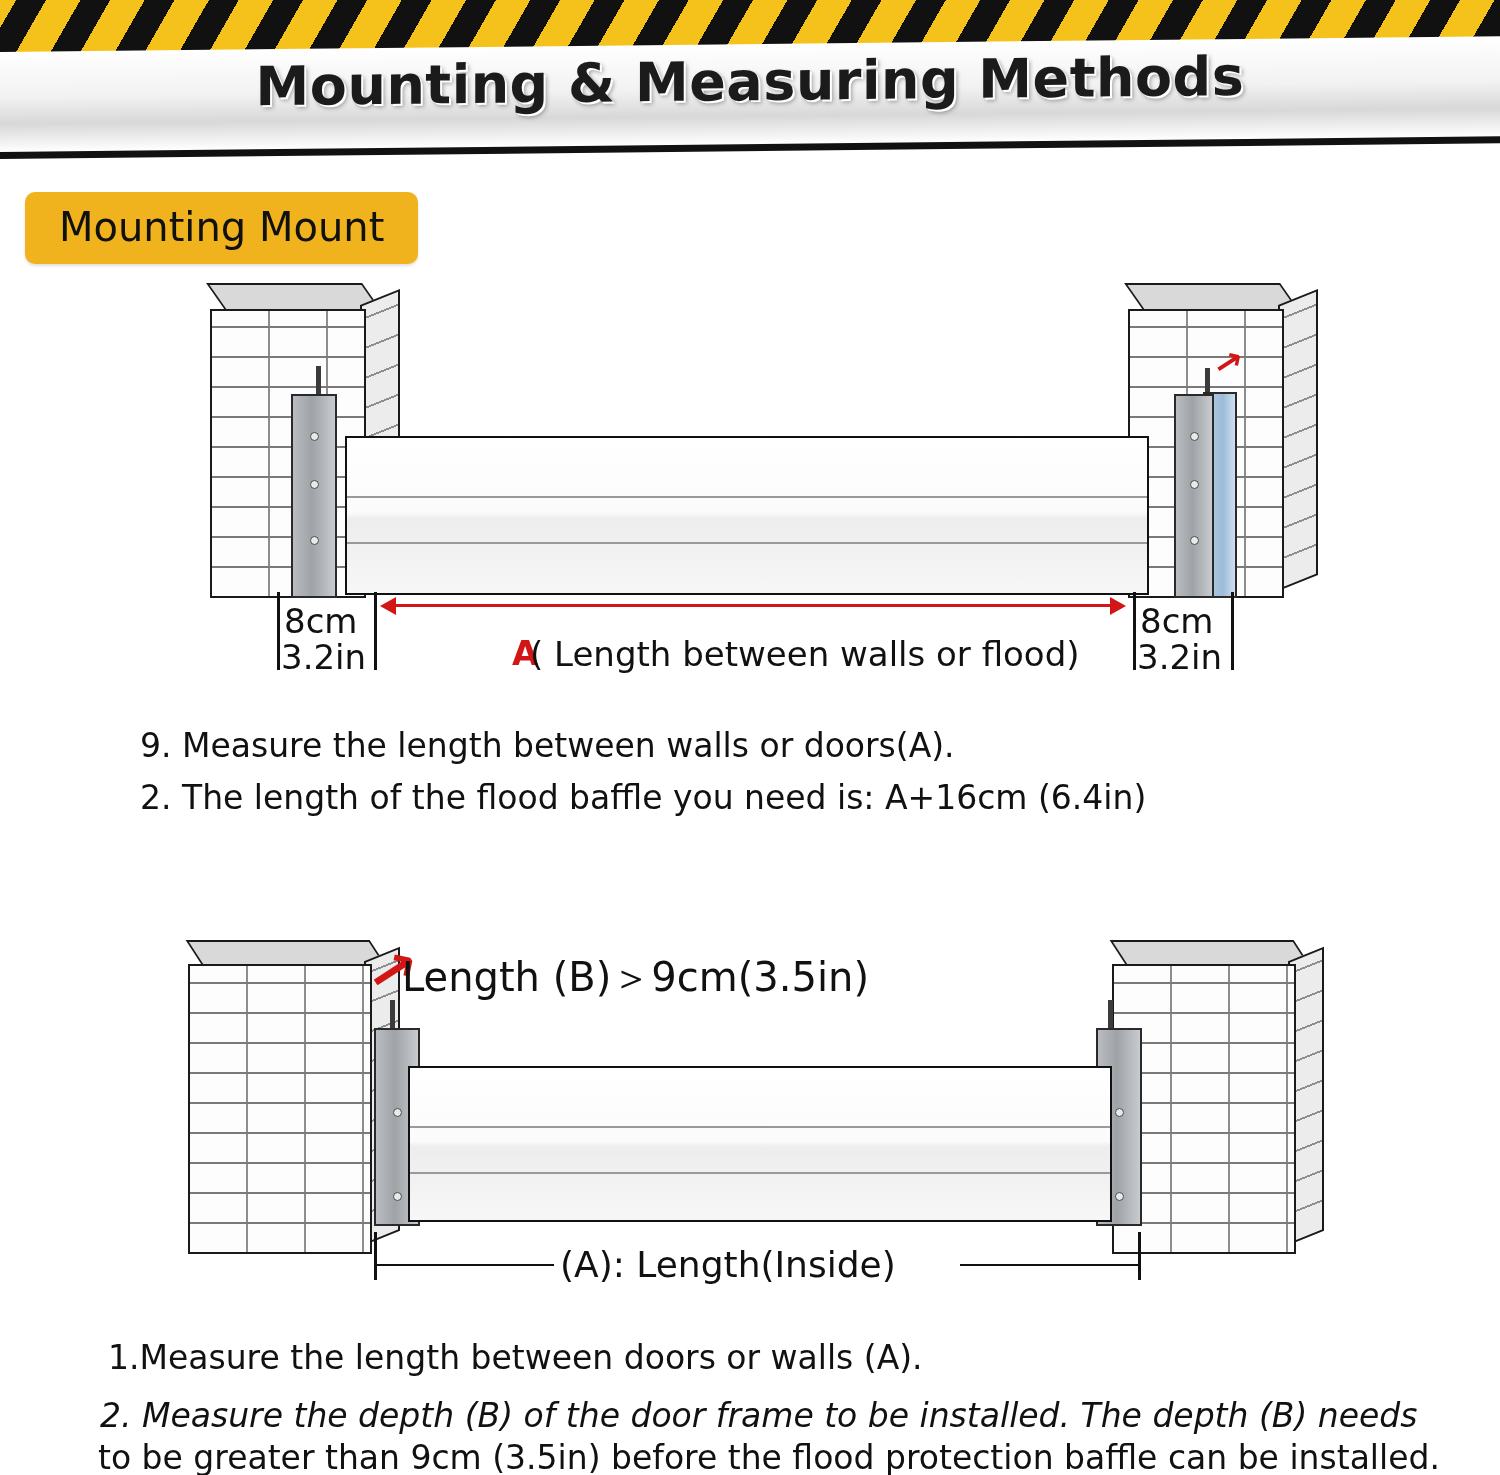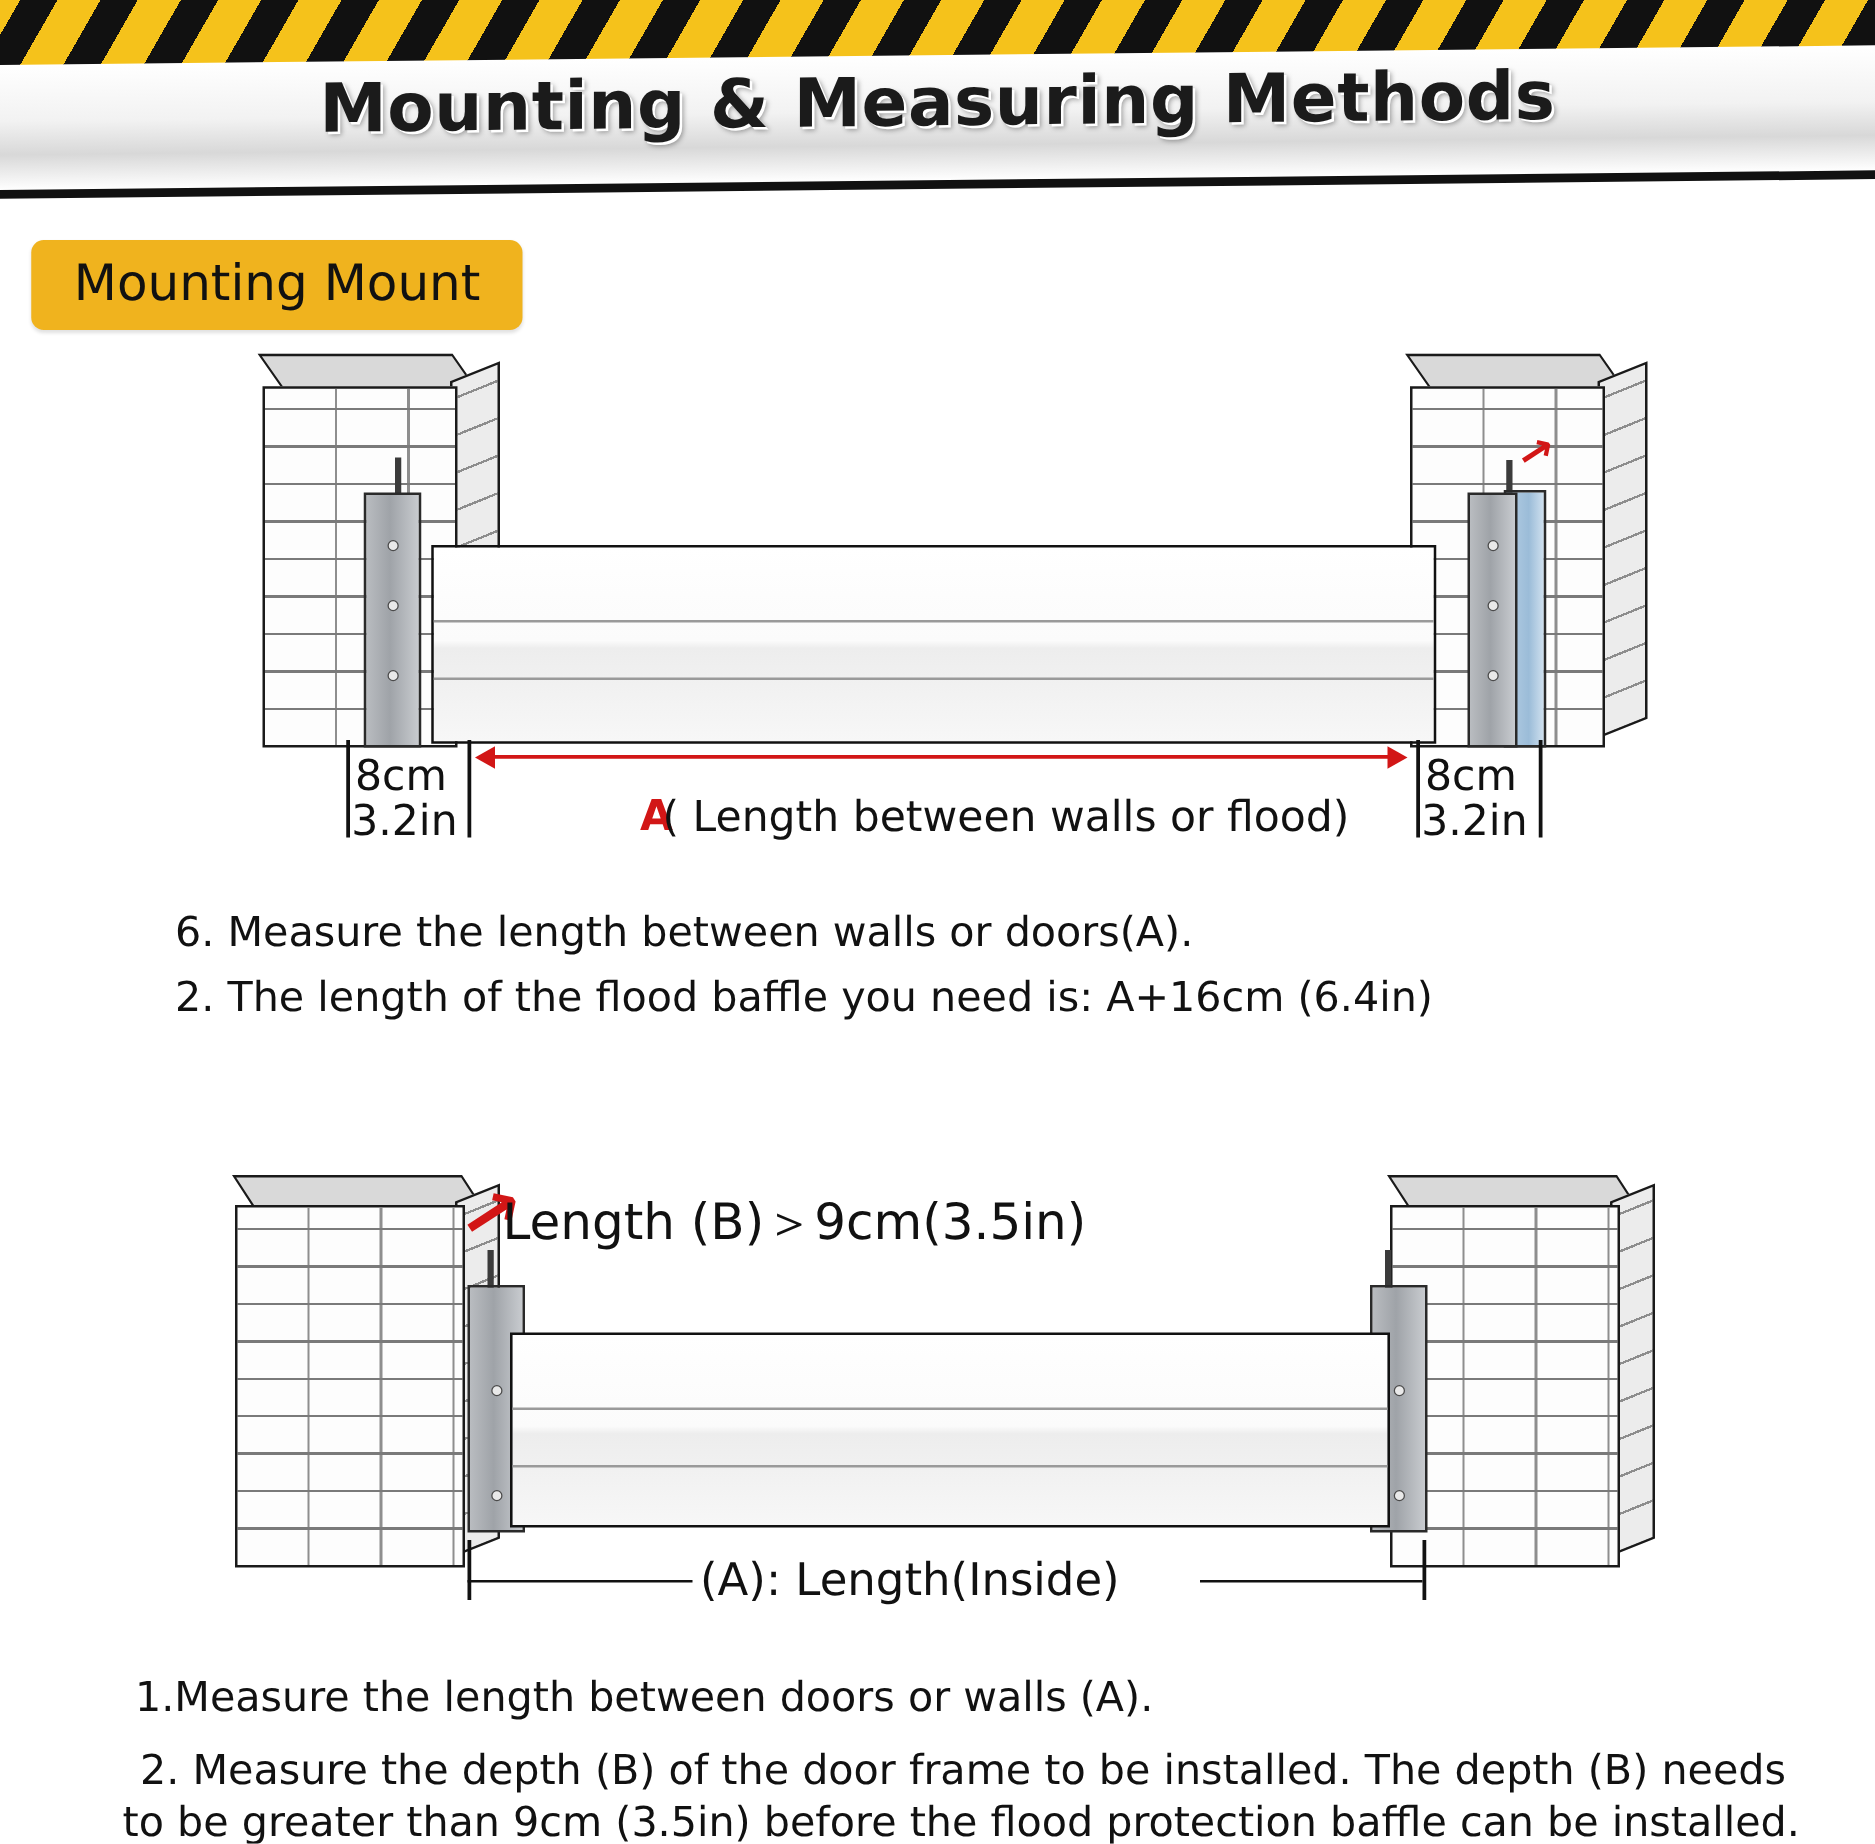--- a/index.html
+++ b/index.html
@@ -256,21 +256,21 @@
   <div class="dim-arrow-r" style="left:1110px; top:597px;"></div>
 
   <div class="lbl" style="left:284px; top:601px; font-size:34px;">8cm</div>
   <div class="lbl" style="left:281px; top:637px; font-size:34px;">3.2in</div>
   <div class="lbl" style="left:1140px; top:601px; font-size:34px;">8cm</div>
   <div class="lbl" style="left:1137px; top:637px; font-size:34px;">3.2in</div>
 
   <div class="bold-a" style="position:absolute; left:512px; top:633px;">A</div>
   <div class="lbl" style="left:530px; top:634px; font-size:34px;">( Length between walls or flood)</div>
 
-  <div class="steps" style="left:140px; top:720px;">6. Measure the length between walls or doors(A).</div>
+  <div class="steps" style="left:140px; top:720px;">9. Measure the length between walls or doors(A).</div>
   <div class="steps" style="left:140px; top:772px;">2. The length of the flood baffle you need is: A+16cm (6.4in)</div>
 
 
   <div class="pillar" style="left:188px; top:940px; width:210px; height:310px;">
     <div class="top-face" style="left:8px; top:0px; width:180px; height:28px; transform: skewX(33deg);"></div>
     <div class="side" style="left:176px; top:14px; width:32px; height:280px; transform: skewY(-22deg);"></div>
     <div class="front" style="left:0px; top:24px; width:180px; height:286px;"></div>
   </div>
 
   <div class="pillar" style="left:1112px; top:940px; width:210px; height:310px;">
@@ -299,16 +299,16 @@
     <div class="seam" style="top:104px;"></div>
   </div>
 
   <div class="tick" style="left:374px; top:1232px; height:48px;"></div>
   <div class="tick" style="left:1138px; top:1232px; height:48px;"></div>
   <div class="dim-line-blk" style="left:374px; top:1264px; width:180px;"></div>
   <div class="dim-line-blk" style="left:960px; top:1264px; width:178px;"></div>
   <div class="lbl" style="left:560px; top:1244px; font-size:36px;">(A): Length(Inside)</div>
 
   <div class="steps" style="left:108px; top:1332px;">1.Measure the length between doors or walls (A).</div>
-  <div class="steps" style="left:112px; top:1390px;">2. Measure the depth (B) of the door frame to be installed. The depth (B) needs</div>
+  <div class="steps" style="left:100px; top:1390px;font-style:italic;">2. Measure the depth (B) of the door frame to be installed. The depth (B) needs</div>
   <div class="steps" style="left:98px; top:1432px;">to be greater than 9cm (3.5in) before the flood protection baffle can be installed.</div>
 
 </div>
 
 </body></html>

